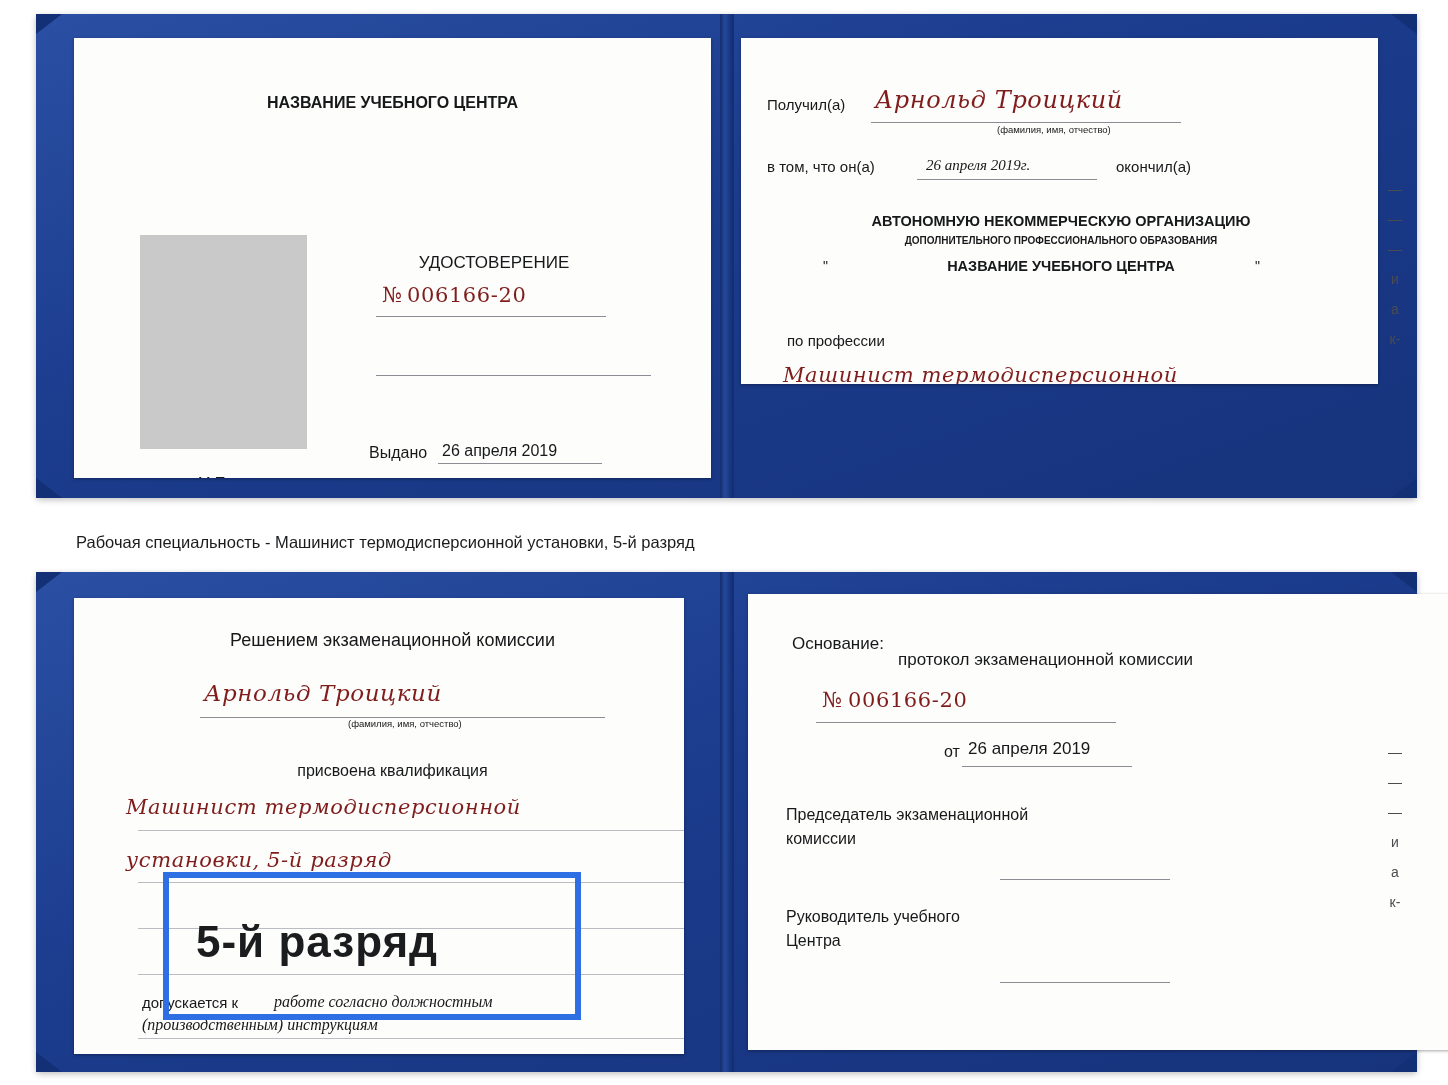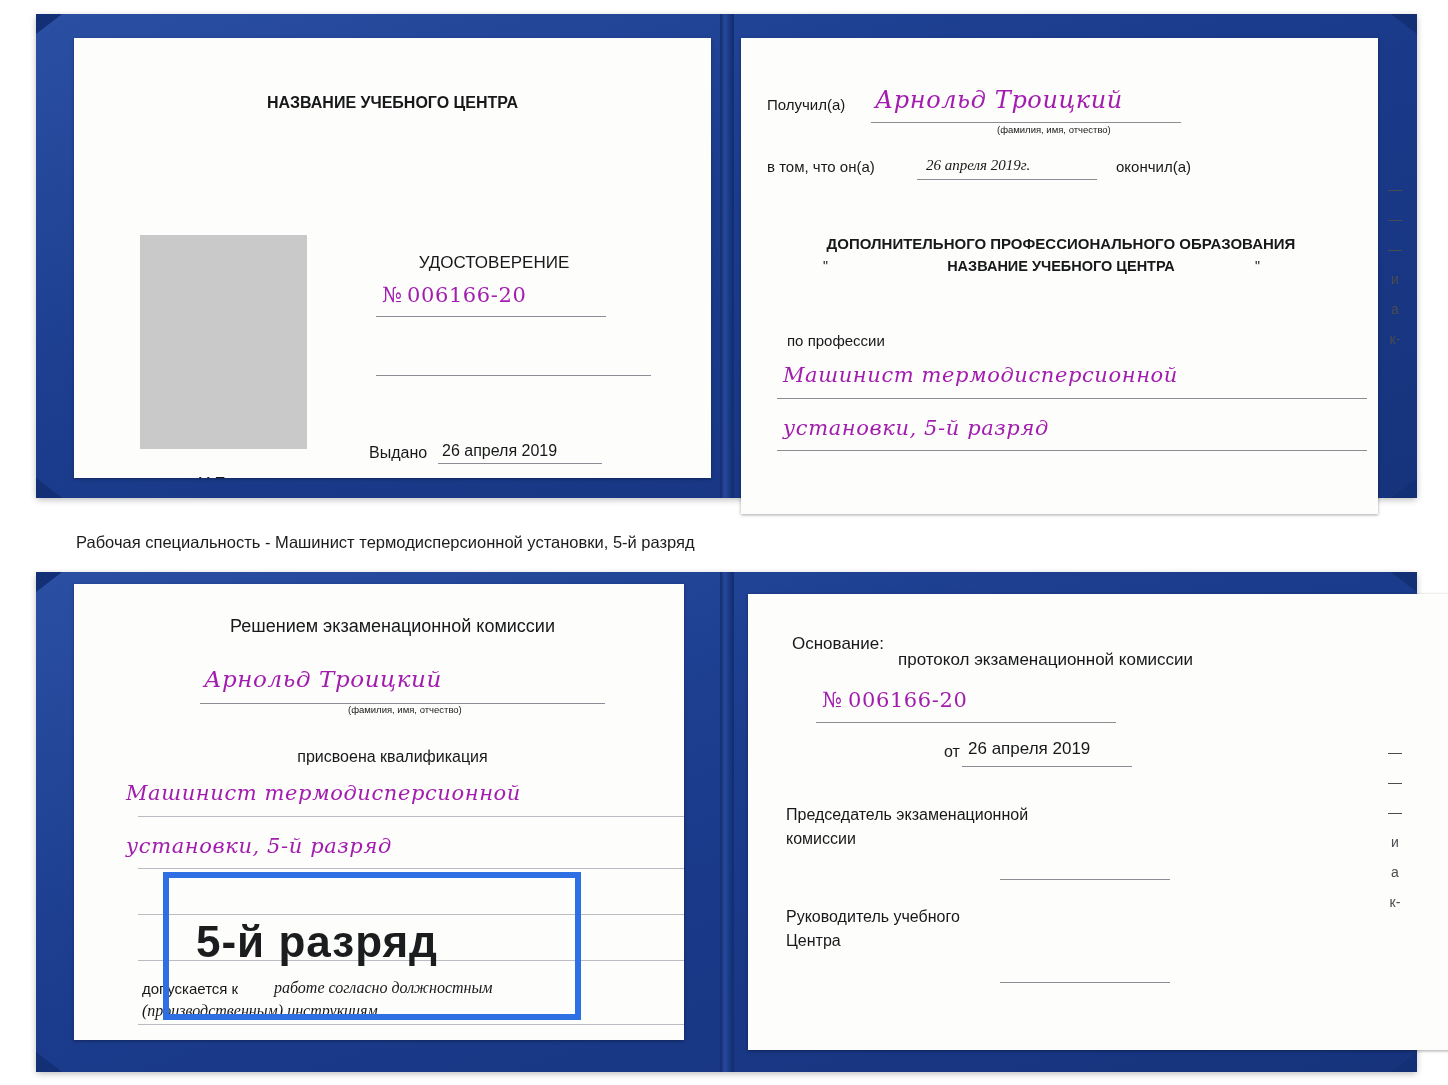--- a/index.html
+++ b/index.html
@@ -61,21 +61,21 @@
     color: #17181a;
     font-size: 15px;
     line-height: 1.2;
   }
   .bold { font-weight: bold; }
   .tiny { font-size: 9.5px; }
   .center { text-align: center; }
   .hand {
     font-family: "DejaVu Serif", serif;
     font-style: italic;
-    color: #a21caf;
+    color: #7f1d1d;
     letter-spacing: 0.6px;
   }
   .hand-blue-big {
     font-size: 21px;
   }
   .ital {
     font-family: "Liberation Serif", serif;
     font-style: italic;
     font-size: 16px;
     color: #17181a;
@@ -150,32 +150,33 @@
 
       <div class="rule" style="left:302px; top:337px; width:275px;"></div>
 
       <div class="t" style="left:295px; top:405px; font-size:16px;">Выдано</div>
       <div class="t" style="left:368px; top:403px; font-size:16px;">26 апреля 2019</div>
       <div class="rule" style="left:364px; top:425px; width:164px;"></div>
 
       <div class="t" style="left:124px; top:435px; font-size:15px;">М.П.</div>
     </div>
 
-    <div class="page-sheet" style="left:705px; top:24px; width:637px; height:476px;">
+    <div class="page-sheet" style="left:705px; top:24px; width:637px; height:346px;">
       <div class="t" style="left:26px; top:58px; font-size:15px;">Получил(а)</div>
       <div class="t hand" style="left:134px; top:48px; font-size:24px;">Арнольд Троицкий</div>
       <div class="rule" style="left:130px; top:84px; width:310px;"></div>
       <div class="t tiny" style="left:256px; top:86px;">(фамилия, имя, отчество)</div>
 
       <div class="t" style="left:26px; top:120px; font-size:15px;">в том, что он(а)</div>
       <div class="t ital" style="left:185px; top:118px; font-size:15px;">26 апреля 2019г.</div>
       <div class="rule" style="left:176px; top:141px; width:180px;"></div>
       <div class="t" style="left:375px; top:120px; font-size:15px;">окончил(а)</div>
 
-      <div class="t bold center" style="left:20px; top:197px; width:600px; font-size:15px;">ДОПОЛНИТЕЛЬНОГО ПРОФЕССИОНАЛЬНОГО ОБРАЗОВАНИЯ</div>
+      <div class="t bold center" style="left:20px; top:175px; width:600px; font-size:14.5px;">АВТОНОМНУЮ НЕКОММЕРЧЕСКУЮ ОРГАНИЗАЦИЮ</div>
+      <div class="t bold center" style="left:20px; top:197px; width:600px; font-size:10px;">ДОПОЛНИТЕЛЬНОГО ПРОФЕССИОНАЛЬНОГО ОБРАЗОВАНИЯ</div>
       <div class="t" style="left:82px; top:220px; font-size:14px;">"</div>
       <div class="t bold center" style="left:20px; top:220px; width:600px; font-size:14.5px;">НАЗВАНИЕ УЧЕБНОГО ЦЕНТРА</div>
       <div class="t" style="left:514px; top:220px; font-size:14px;">"</div>
 
       <div class="t" style="left:46px; top:294px; font-size:15px;">по профессии</div>
 
       <div class="t hand" style="left:42px; top:325px; font-size:21px;">Машинист термодисперсионной</div>
       <div class="rule" style="left:36px; top:360px; width:590px;"></div>
 
       <div class="t hand" style="left:42px; top:378px; font-size:21px;">установки, 5-й разряд</div>
@@ -193,21 +194,21 @@
   </div>
 
   <div class="caption" style="left:76px; top:533px;">Рабочая специальность - Машинист термодисперсионной установки, 5-й разряд</div>
 
   <div class="booklet" style="left:36px; top:572px; width:1381px; height:500px;">
     <span class="corner tl"></span>
     <span class="corner tr"></span>
     <span class="corner bl"></span>
     <span class="corner br"></span>
 
-    <div class="page-sheet" style="left:38px; top:12px; width:610px; height:456px;">
+    <div class="page-sheet" style="left:38px; top:26px; width:610px; height:456px;">
       <div class="t center" style="left:0; top:32px; width:637px; font-size:18px;">Решением экзаменационной комиссии</div>
 
       <div class="t hand" style="left:130px; top:82px; font-size:23px;">Арнольд Троицкий</div>
       <div class="rule" style="left:126px; top:119px; width:405px;"></div>
       <div class="t tiny" style="left:274px; top:120px;">(фамилия, имя, отчество)</div>
 
       <div class="t center" style="left:0; top:163px; width:637px; font-size:16px;">присвоена квалификация</div>
 
       <div class="t hand" style="left:52px; top:197px; font-size:21px;">Машинист термодисперсионной</div>
       <div class="rule-light rule" style="left:64px; top:232px; width:570px;"></div>

